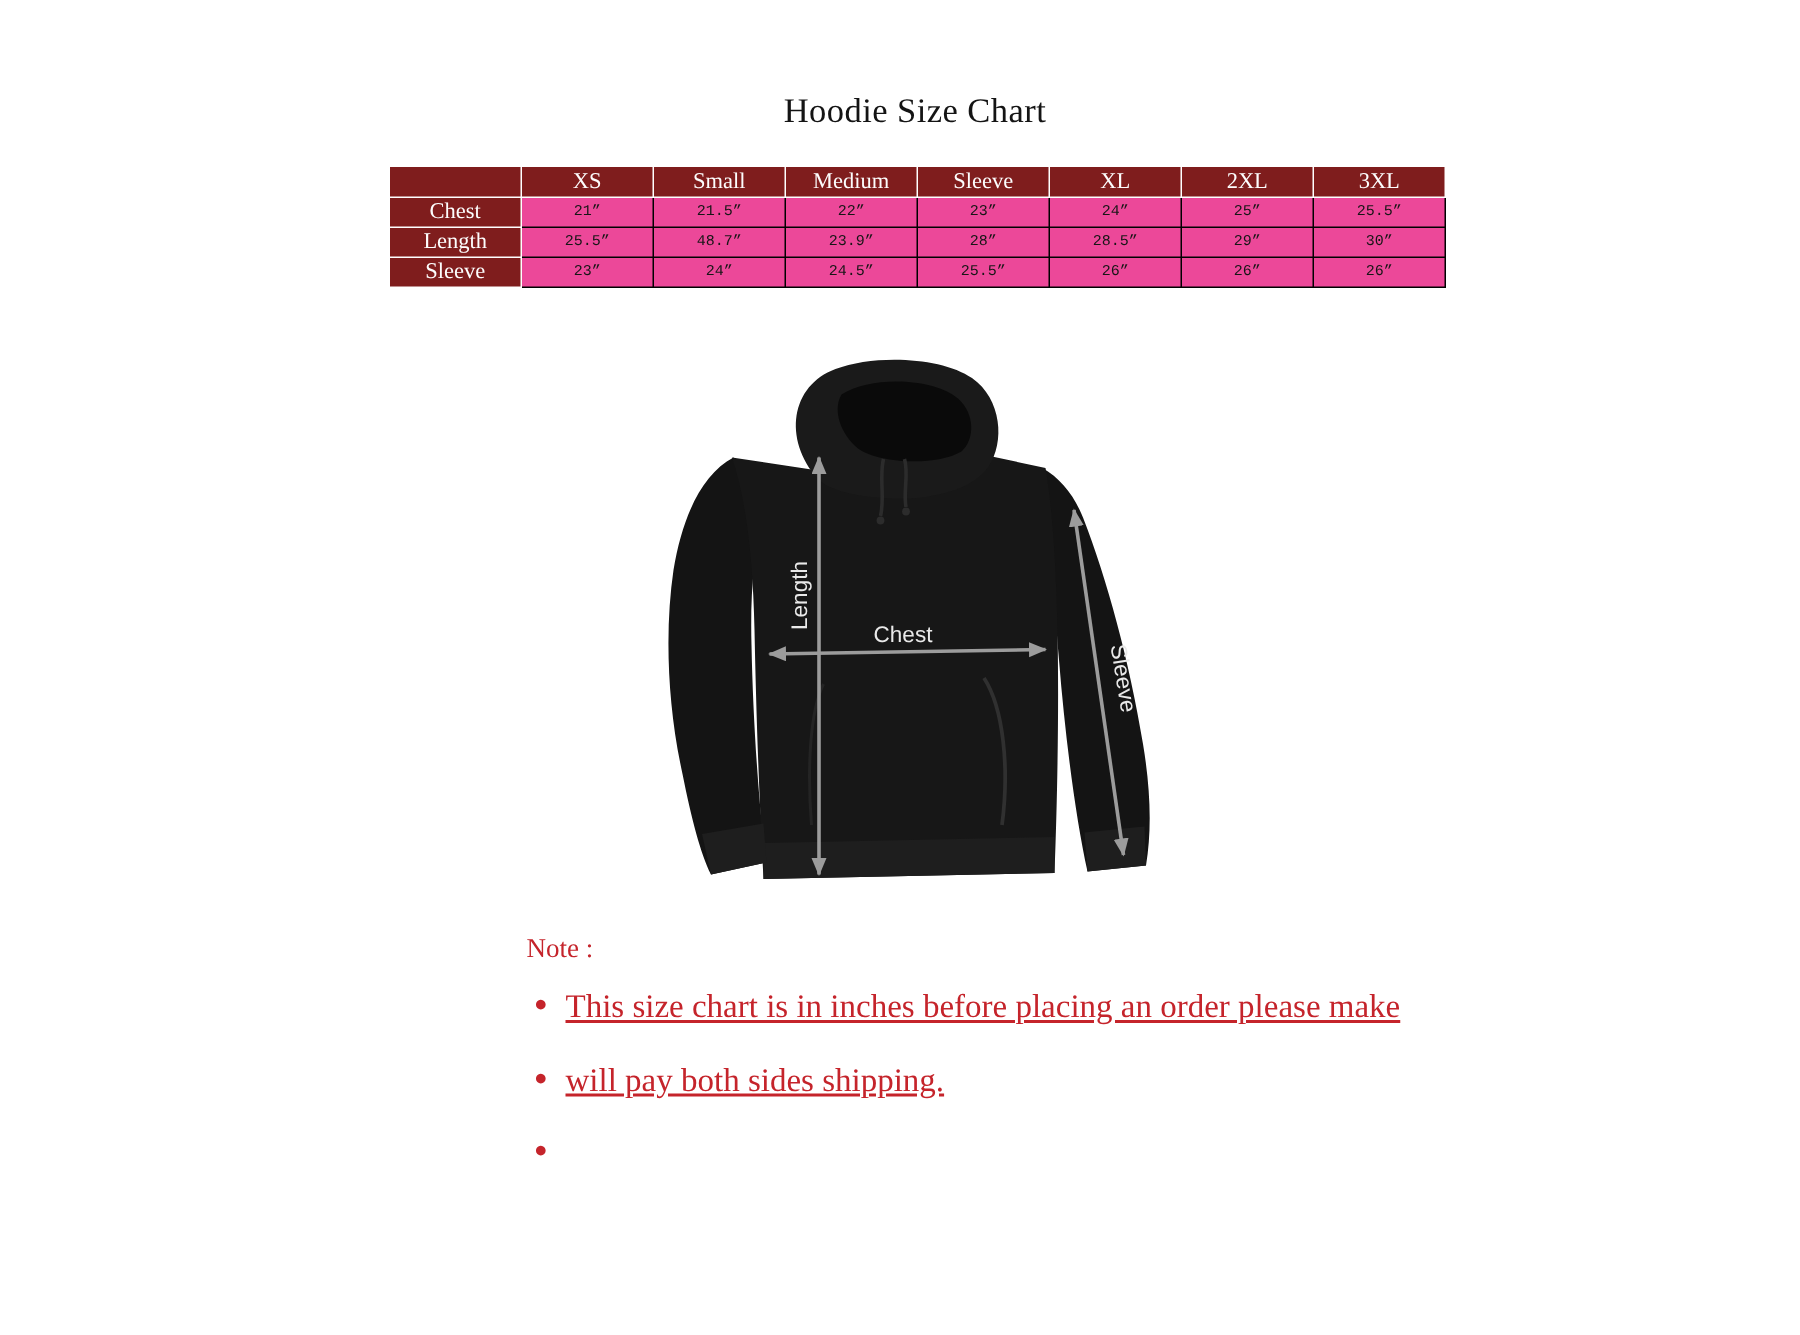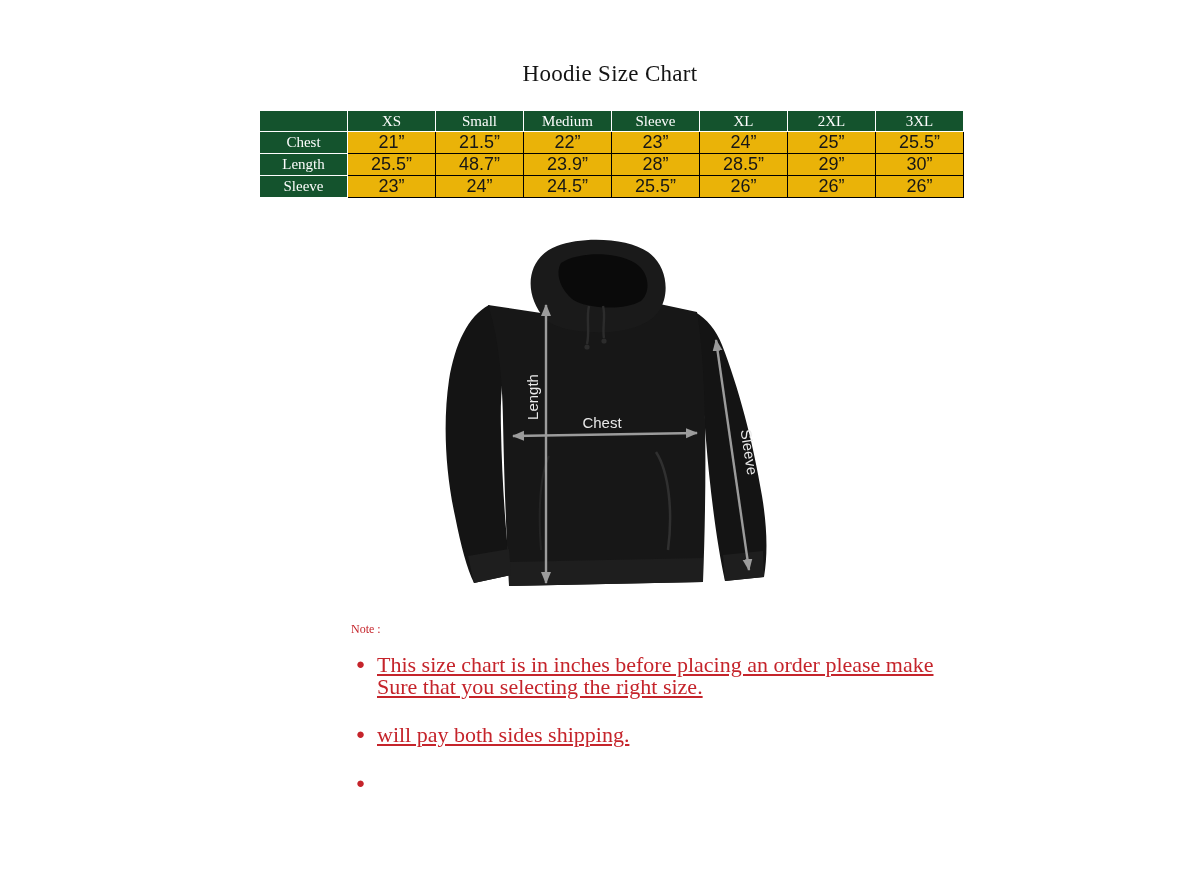--- a/index.html
+++ b/index.html
@@ -18,39 +18,39 @@
   
   table.size-table{
     position:absolute;left:259px;top:110px;width:704px;
     border-collapse:collapse;table-layout:fixed;
   }
   table.size-table td{
     height:19px;text-align:center;vertical-align:middle;padding:0;
     overflow:hidden;white-space:nowrap;
   }
   td.dark{
-    background:#14532d;color:#fdfdfd;border:1px solid #ffffff;
+    background:#7f1d1d;color:#fdfdfd;border:1px solid #ffffff;
     font-family:"Liberation Serif", serif;font-size:15px;
   }
   td.light{
-    background:#eab308;color:#161616;border:1px solid #000000;
-    font-family:Liberation Sans, sans-serif;font-size:18px;
+    background:#ec4899;color:#161616;border:1px solid #000000;
+    font-family:Liberation Mono, monospace;font-size:10px;
   }
   tr.hdr td{height:20px;}
 
   
   .hoodie-wrap{position:absolute;left:430px;top:233px;width:360px;height:372px;}
   .hoodie-wrap svg{display:block;width:100%;height:100%;}
   .measure-label{
     font-family:"Liberation Sans", sans-serif;font-size:15px;fill:#e9e9e9;
   }
 
   
   .notes{position:absolute;left:351px;top:622px;width:640px;color:#c5242b;}
-  .notes-heading{font-size:12px;margin:0 0 17px 0;}
+  .notes-heading{font-size:18px;margin:0 0 17px 0;}
   .note-item{display:flex;align-items:flex-start;}
   .note-item + .note-item{margin-top:27px;}
   .note-bullet{
     width:26px;flex:0 0 26px;font-size:15px;line-height:21px;
     padding-left:5px;box-sizing:border-box;
   }
   .note-lines{font-size:22px;line-height:21.5px;text-decoration:underline;}
 </style>
 </head>
 <body>
@@ -160,21 +160,20 @@
     </svg>
   </div>
 
   <div class="notes">
     <div class="notes-heading">Note :</div>
 
     <div class="note-item">
       <span class="note-bullet">●</span>
       <div class="note-lines">
         <div>This size chart is in inches before placing an order please make</div>
-        <div>Sure that you selecting the right size.</div>
       </div>
     </div>
 
     <div class="note-item">
       <span class="note-bullet">●</span>
       <div class="note-lines">
         <div>will pay both sides shipping.</div>
       </div>
     </div>
 

